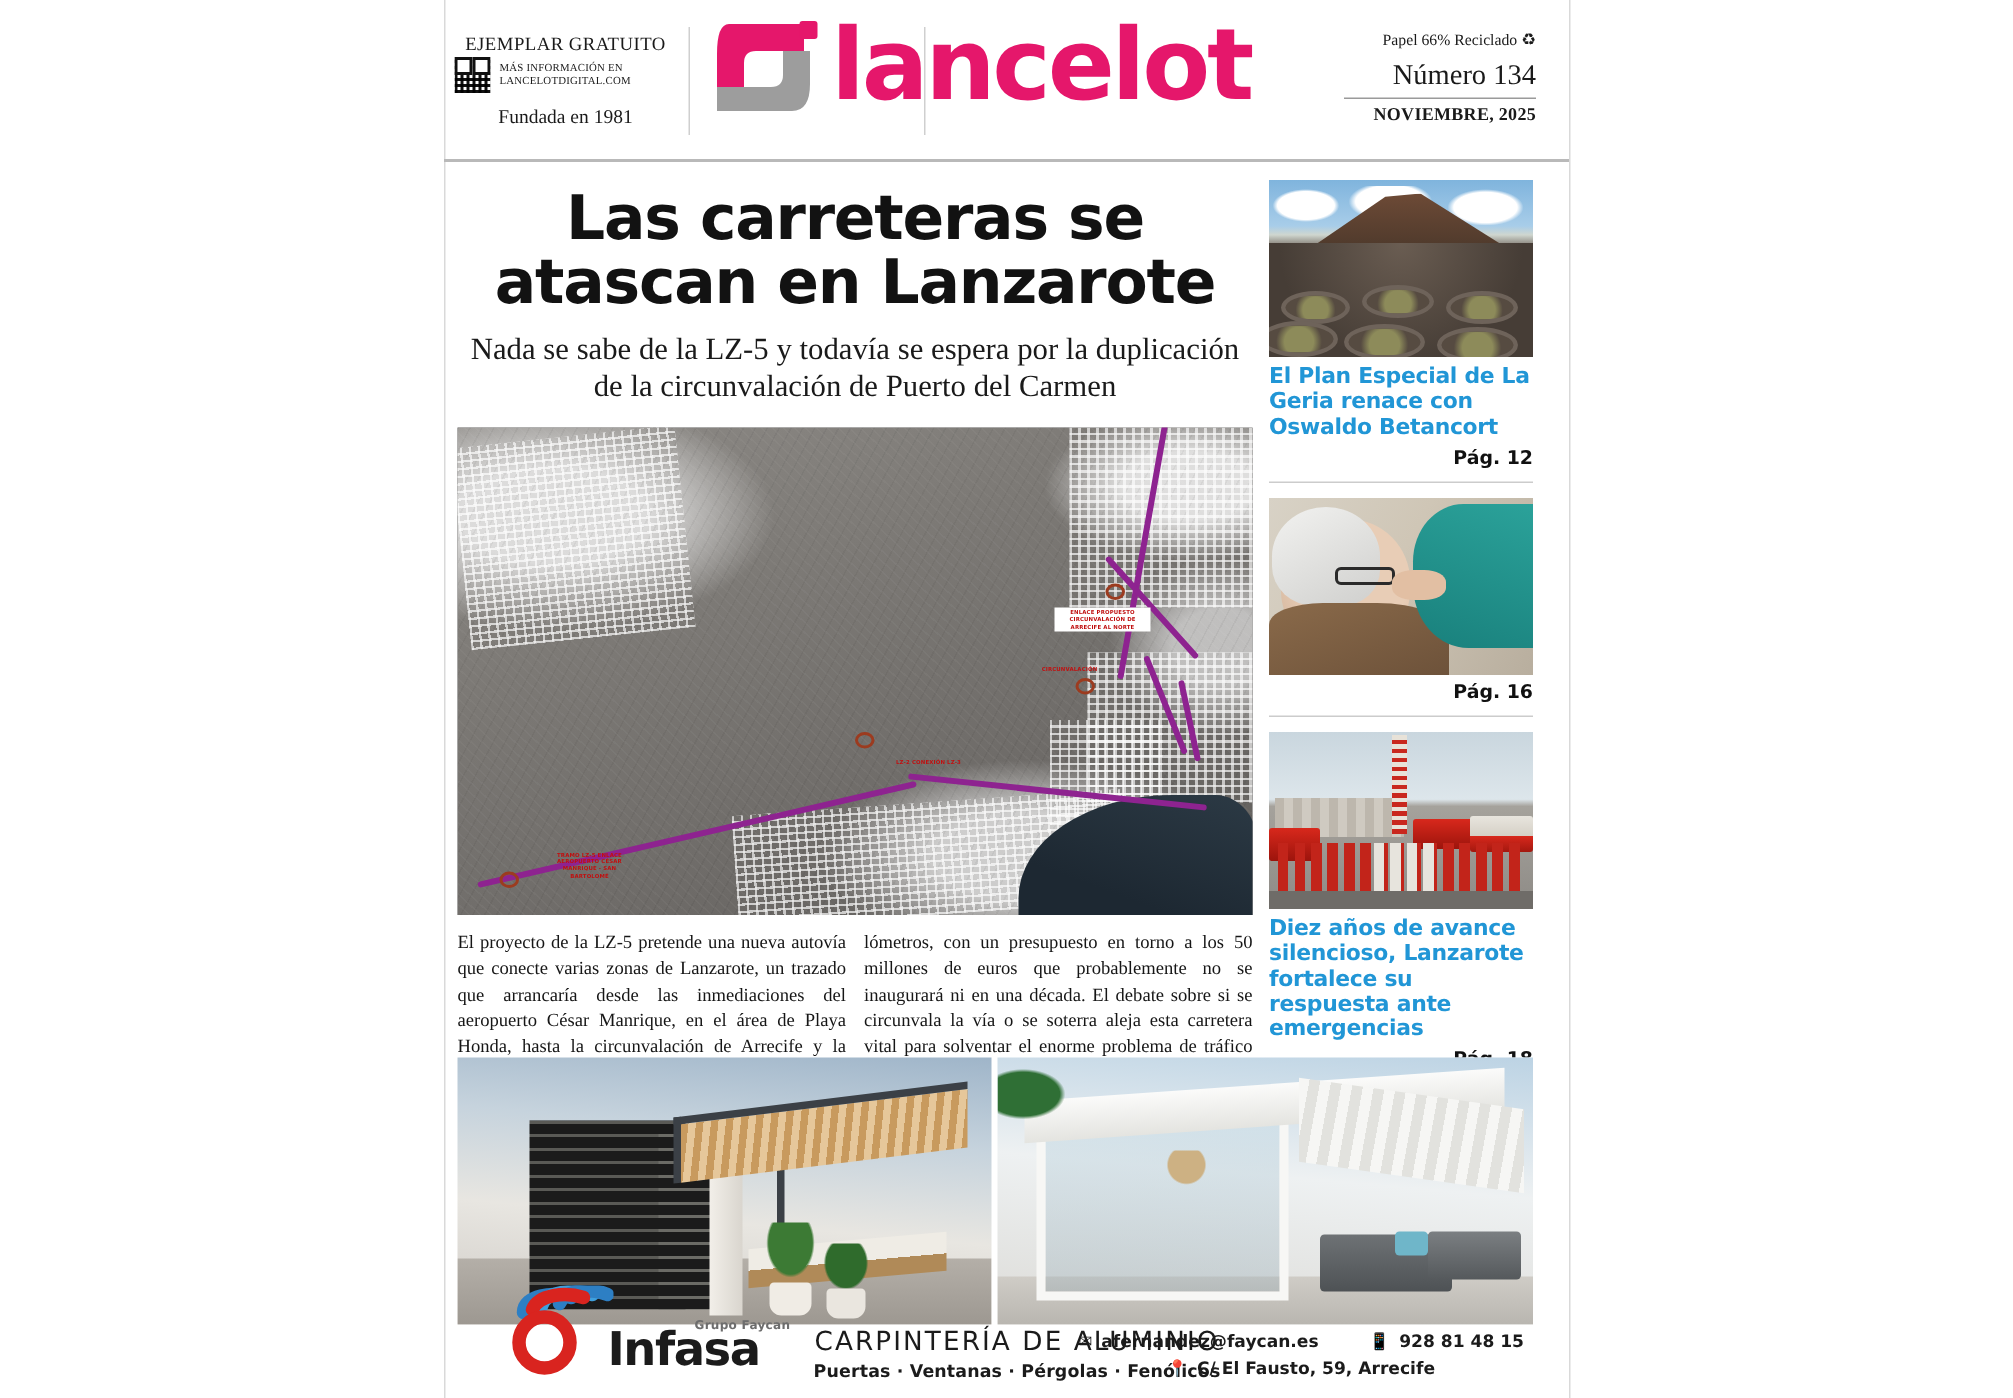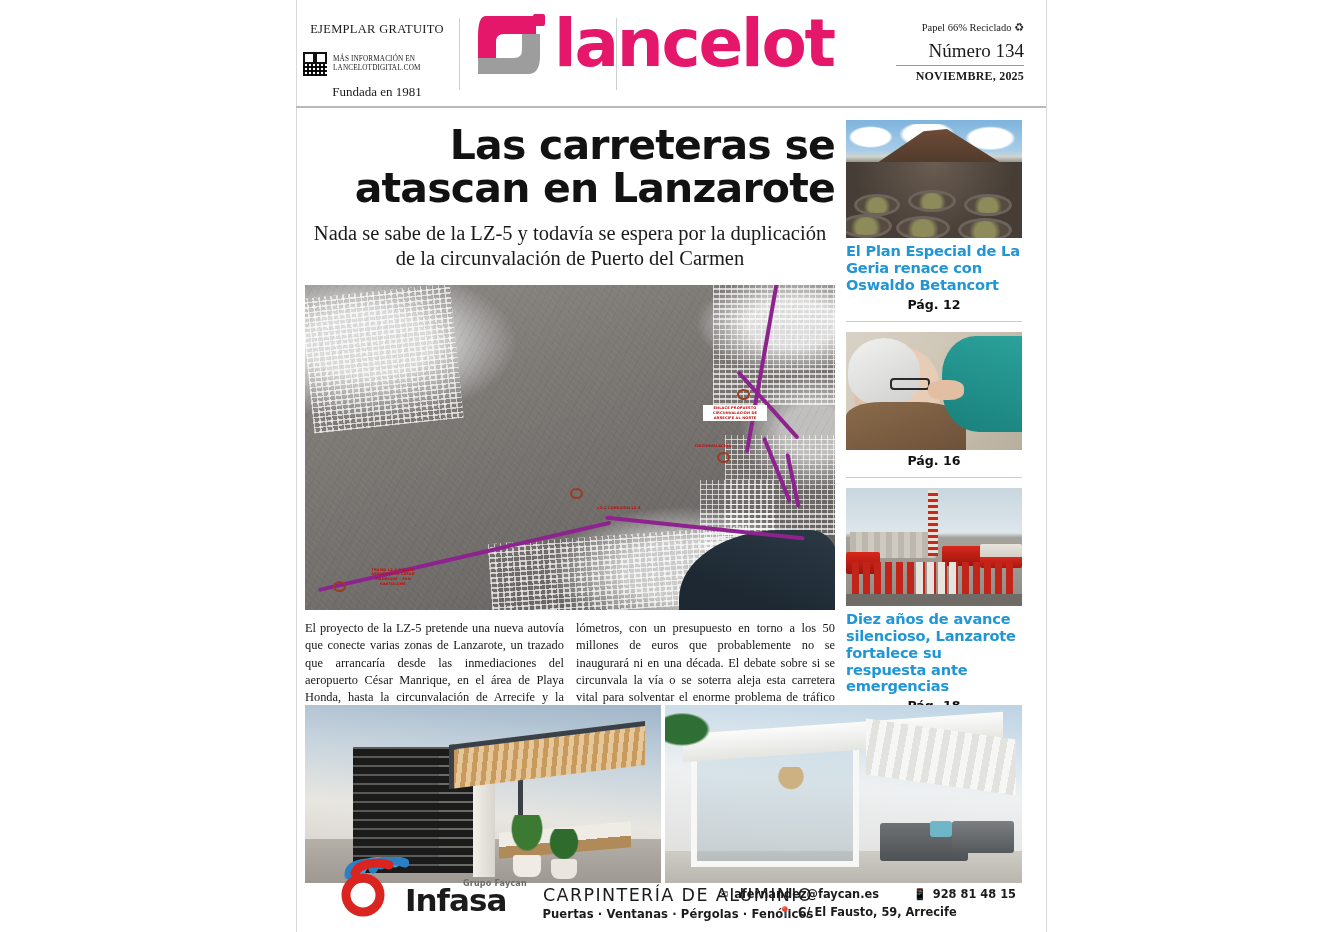--- a/index.html
+++ b/index.html
@@ -26,21 +26,21 @@
   }
   .mh-left {
     position: absolute; left: 6px; top: 22px; width: 150px; text-align: center;
   }
   .mh-free {
     font-family: "Liberation Serif", serif;
     font-size: 12.5px; letter-spacing: .3px; color: #1a1a1a;
     white-space: nowrap;
   }
   .mh-qr-row {
-    display: flex; align-items: center; gap: 5px; margin-top: 14px;
+    display: flex; align-items: center; gap: 5px; margin-top: 0;
   }
   .qr {
     width: 26px; height: 26px; flex: 0 0 26px;
     background-color: #ffffff;
     background-image:
       repeating-linear-gradient(90deg,#111 0 2px,transparent 2px 4px),
       repeating-linear-gradient(0deg,#111 0 2px,transparent 2px 4px);
     background-size: 4px 4px, 4px 4px;
     background-blend-mode: multiply;
     border: 1px solid #fff;
@@ -105,21 +105,21 @@
     position:absolute; left:296px; top:106px; width:750px; height:2px; background:#b9b9b9;
   }
 
   
   .main-col { position:absolute; left:305px; top:118px; width:530px; }
 
   .headline {
     font-family:"DejaVu Sans", sans-serif;
     font-weight: 700;
     font-size: 41px; line-height: 1.06;
-    color:#121212; text-align:right;
+    color:#121212; text-align:center;
     letter-spacing:-.8px;
     padding: 6px 0 0 0;
   }
   .subhead {
     font-family:"Liberation Serif", serif;
     font-size: 20.5px; line-height:1.22; color:#1a1a1a;
     text-align:center; margin-top: 10px;
   }
 
   
@@ -210,21 +210,21 @@
   .side-item { margin-bottom: 0; }
   .side-photo {
     width:176px; height:118px; position:relative; overflow:hidden; background:#cfcfcf;
   }
   .side-title {
     font-family:"DejaVu Sans", sans-serif; font-weight:700;
     font-size:14.6px; line-height:1.16; color:#2196d6;
     margin-top: 5px; letter-spacing:-.2px;
   }
   .side-pag {
-    text-align:center;
+    text-align:right;
     font-family:"DejaVu Sans", sans-serif; font-weight:700;
     font-size:12.6px; color:#111; margin-top: 3px;
   }
   .side-rule { height:1px; background:#cccccc; margin: 9px 0 10px 0; }
 
   
   .ph-geria { background: linear-gradient(180deg,#7fb4dd 0%, #a8cde9 26%, #cfd6cf 31%, #5f5248 40%, #3a322c 100%); }
   .ph-geria .sky-cloud {
     position:absolute; top:4px; left:0; width:100%; height:26px;
     background:

